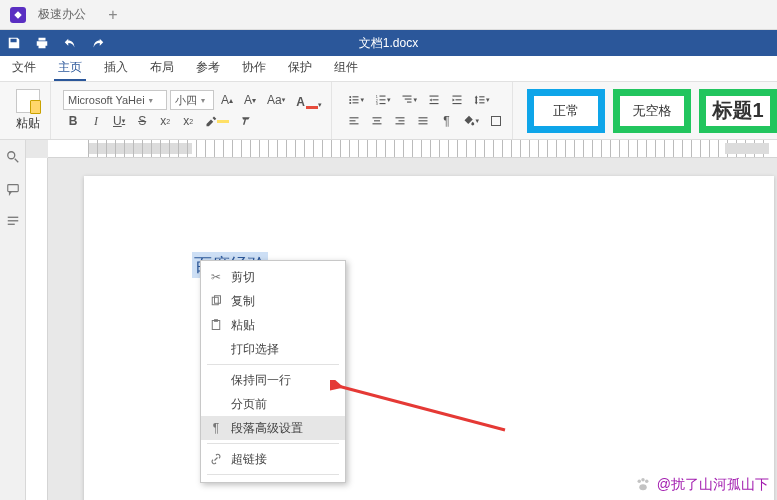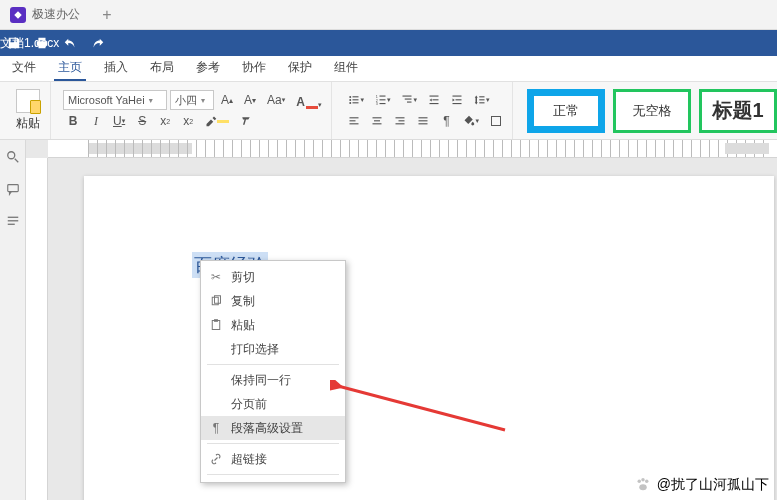--- a/index.html
+++ b/index.html
@@ -1,50 +1,50 @@
 <!DOCTYPE html>
 <html><head>
 <meta charset="utf-8">
 <style>
   html,body{margin:0;padding:0;width:777px;height:500px;font-family:"Microsoft YaHei",Arial,sans-serif;font-size:12px;background:#e8e8e8;overflow:hidden;color:#333}
   *{box-sizing:border-box}
   
   .titlebar{height:30px;background:#f3f3f3;display:flex;align-items:center;border-bottom:1px solid #ddd}
-  .app-badge{display:flex;align-items:center;gap:6px;padding:0 10px;color:#666}
+  .app-badge{display:flex;align-items:center;gap:12px;padding:0 10px;color:#666}
   .app-icon{width:16px;height:16px;background:#5a2fc2;border-radius:3px;display:flex;align-items:center;justify-content:center}
   .app-icon svg{fill:#fff}
   .doc-tab{height:28px;background:#fff;border:1px solid #ccc;border-bottom:none;border-radius:3px 3px 0 0;display:flex;align-items:center;padding:0 10px;margin-left:8px;gap:8px}
   .doc-tab .doc-icon{width:14px;height:14px;background:#4a86e8;border-radius:2px;display:flex;align-items:center;justify-content:center}
   .doc-tab .close{color:#888;font-size:12px}
   .new-tab{width:26px;height:26px;display:flex;align-items:center;justify-content:center;color:#888;font-size:16px;margin-left:4px}
   
   .quickbar{height:26px;background:#2b579a;display:flex;align-items:center;color:#fff;position:relative}
   .quickbar .qbtn{width:28px;height:26px;display:flex;align-items:center;justify-content:center}
   .quickbar .qbtn svg{fill:#fff}
-  .quickbar .title{position:absolute;left:0;right:0;pointer-events:none}
+  .quickbar .title{position:absolute;left:0;right:0;text-align:center;pointer-events:none}
   
   .menutabs{height:26px;background:#fff;border-bottom:1px solid #e1e1e1;display:flex;align-items:stretch;padding:0 8px;gap:14px}
   .menutabs .mtab{display:flex;align-items:center;padding:0 4px;color:#444;cursor:pointer;border-bottom:2px solid transparent}
   .menutabs .mtab.active{border-bottom:2px solid #2b579a;color:#2b579a}
   
   .ribbon{height:58px;background:#f7f7f7;border-bottom:1px solid #dcdcdc;display:flex;align-items:center;padding:0 6px;gap:6px}
   .rgroup{display:flex;align-items:center;height:100%;padding:0 6px;gap:4px;border-right:1px solid #e4e4e4}
   .rgroup.last{border-right:none}
   .paste-btn{display:flex;flex-direction:column;align-items:center;gap:2px;padding:2px 4px}
   .paste-btn .pic{width:24px;height:24px;border:1px solid #c8c8c8;background:#fff;position:relative}
   .paste-btn .pic::after{content:"";position:absolute;right:-2px;bottom:-2px;width:9px;height:12px;background:#ffd76b;border:1px solid #c9a200;border-radius:1px}
   .fontbox{display:flex;flex-direction:column;gap:1px}
   .row{display:flex;align-items:center;gap:3px}
   .sel{height:20px;background:#fff;border:1px solid #c8c8c8;display:flex;align-items:center;padding:0 4px;gap:4px;font-size:11px;color:#555}
   .sel .dd{color:#888;font-size:8px}
   .ibtn{min-width:20px;height:20px;display:flex;align-items:center;justify-content:center;border:1px solid transparent;color:#555;font-size:12px;padding:0 3px}
   .ibtn svg{fill:#555}
   .fontcolor{display:flex;align-items:flex-end}
   .fontcolor .bar{width:12px;height:3px;background:#e74c3c;margin-left:1px}
-  .styleslot{min-width:78px;height:44px;background:#fff;border:3px solid #22c55e;display:flex;align-items:center;justify-content:center;font-size:13px;margin:0 2px}
+  .styleslot{min-width:78px;height:44px;background:#fff;border:7px solid #22c55e;display:flex;align-items:center;justify-content:center;font-size:13px;margin:0 2px}
   .styleslot.active{border:7px solid #0ea5e9}
   .styleslot.h1{font-size:20px;font-weight:bold}
   
   .workarea{display:flex;height:360px}
   .leftrail{width:26px;background:#f1f1f1;border-right:1px solid #d8d8d8;display:flex;flex-direction:column;align-items:center;padding-top:8px;gap:14px}
   .leftrail .rbtn{width:18px;height:18px;display:flex;align-items:center;justify-content:center;color:#777}
   .docwrap{flex:1;position:relative;background:#e8e8e8;overflow:hidden}
   .hruler{height:18px;background:#fff;border-bottom:1px solid #d4d4d4;margin-left:22px;position:relative}
   .hruler .ticks{position:absolute;left:40px;right:8px;top:0;bottom:0;background:repeating-linear-gradient(to right,#bbb 0,#bbb 1px,transparent 1px,transparent 9px)}
   .hruler .shade{position:absolute;left:40px;width:104px;top:3px;bottom:3px;background:#dcdcdc}
@@ -55,21 +55,21 @@
   
   .ctxmenu{position:absolute;left:200px;top:260px;width:146px;background:#fff;border:1px solid #c8c8c8;box-shadow:2px 2px 6px rgba(0,0,0,.25);padding:4px 0;font-size:12px}
   .ctxmenu .mi{height:24px;display:flex;align-items:center;padding:0 10px 0 8px;gap:8px;color:#444}
   .ctxmenu .mi .ic{width:14px;height:14px;display:flex;align-items:center;justify-content:center;color:#777}
   .ctxmenu .mi.noic{padding-left:30px}
   .ctxmenu .mi.hover{background:#e6e6e6}
   .ctxmenu .sep{height:1px;background:#e1e1e1;margin:3px 6px}
   
   .arrow{position:absolute;left:330px;top:380px;pointer-events:none}
   
-  .wm{position:absolute;right:8px;bottom:6px;display:flex;align-items:center;gap:5px;color:#000000;font-size:14px}
+  .wm{position:absolute;right:8px;bottom:6px;display:flex;align-items:center;gap:5px;color:#a21caf;font-size:14px}
   .wm .paw{width:18px;height:18px}
 </style>
 </head>
 <body>
 
 <div class="titlebar">
   <div class="app-badge">
     <span class="app-icon">
       <svg viewBox="0 0 16 16" width="10" height="10">
           <path d="M2 8l6-6 6 6-6 6z"></path>

